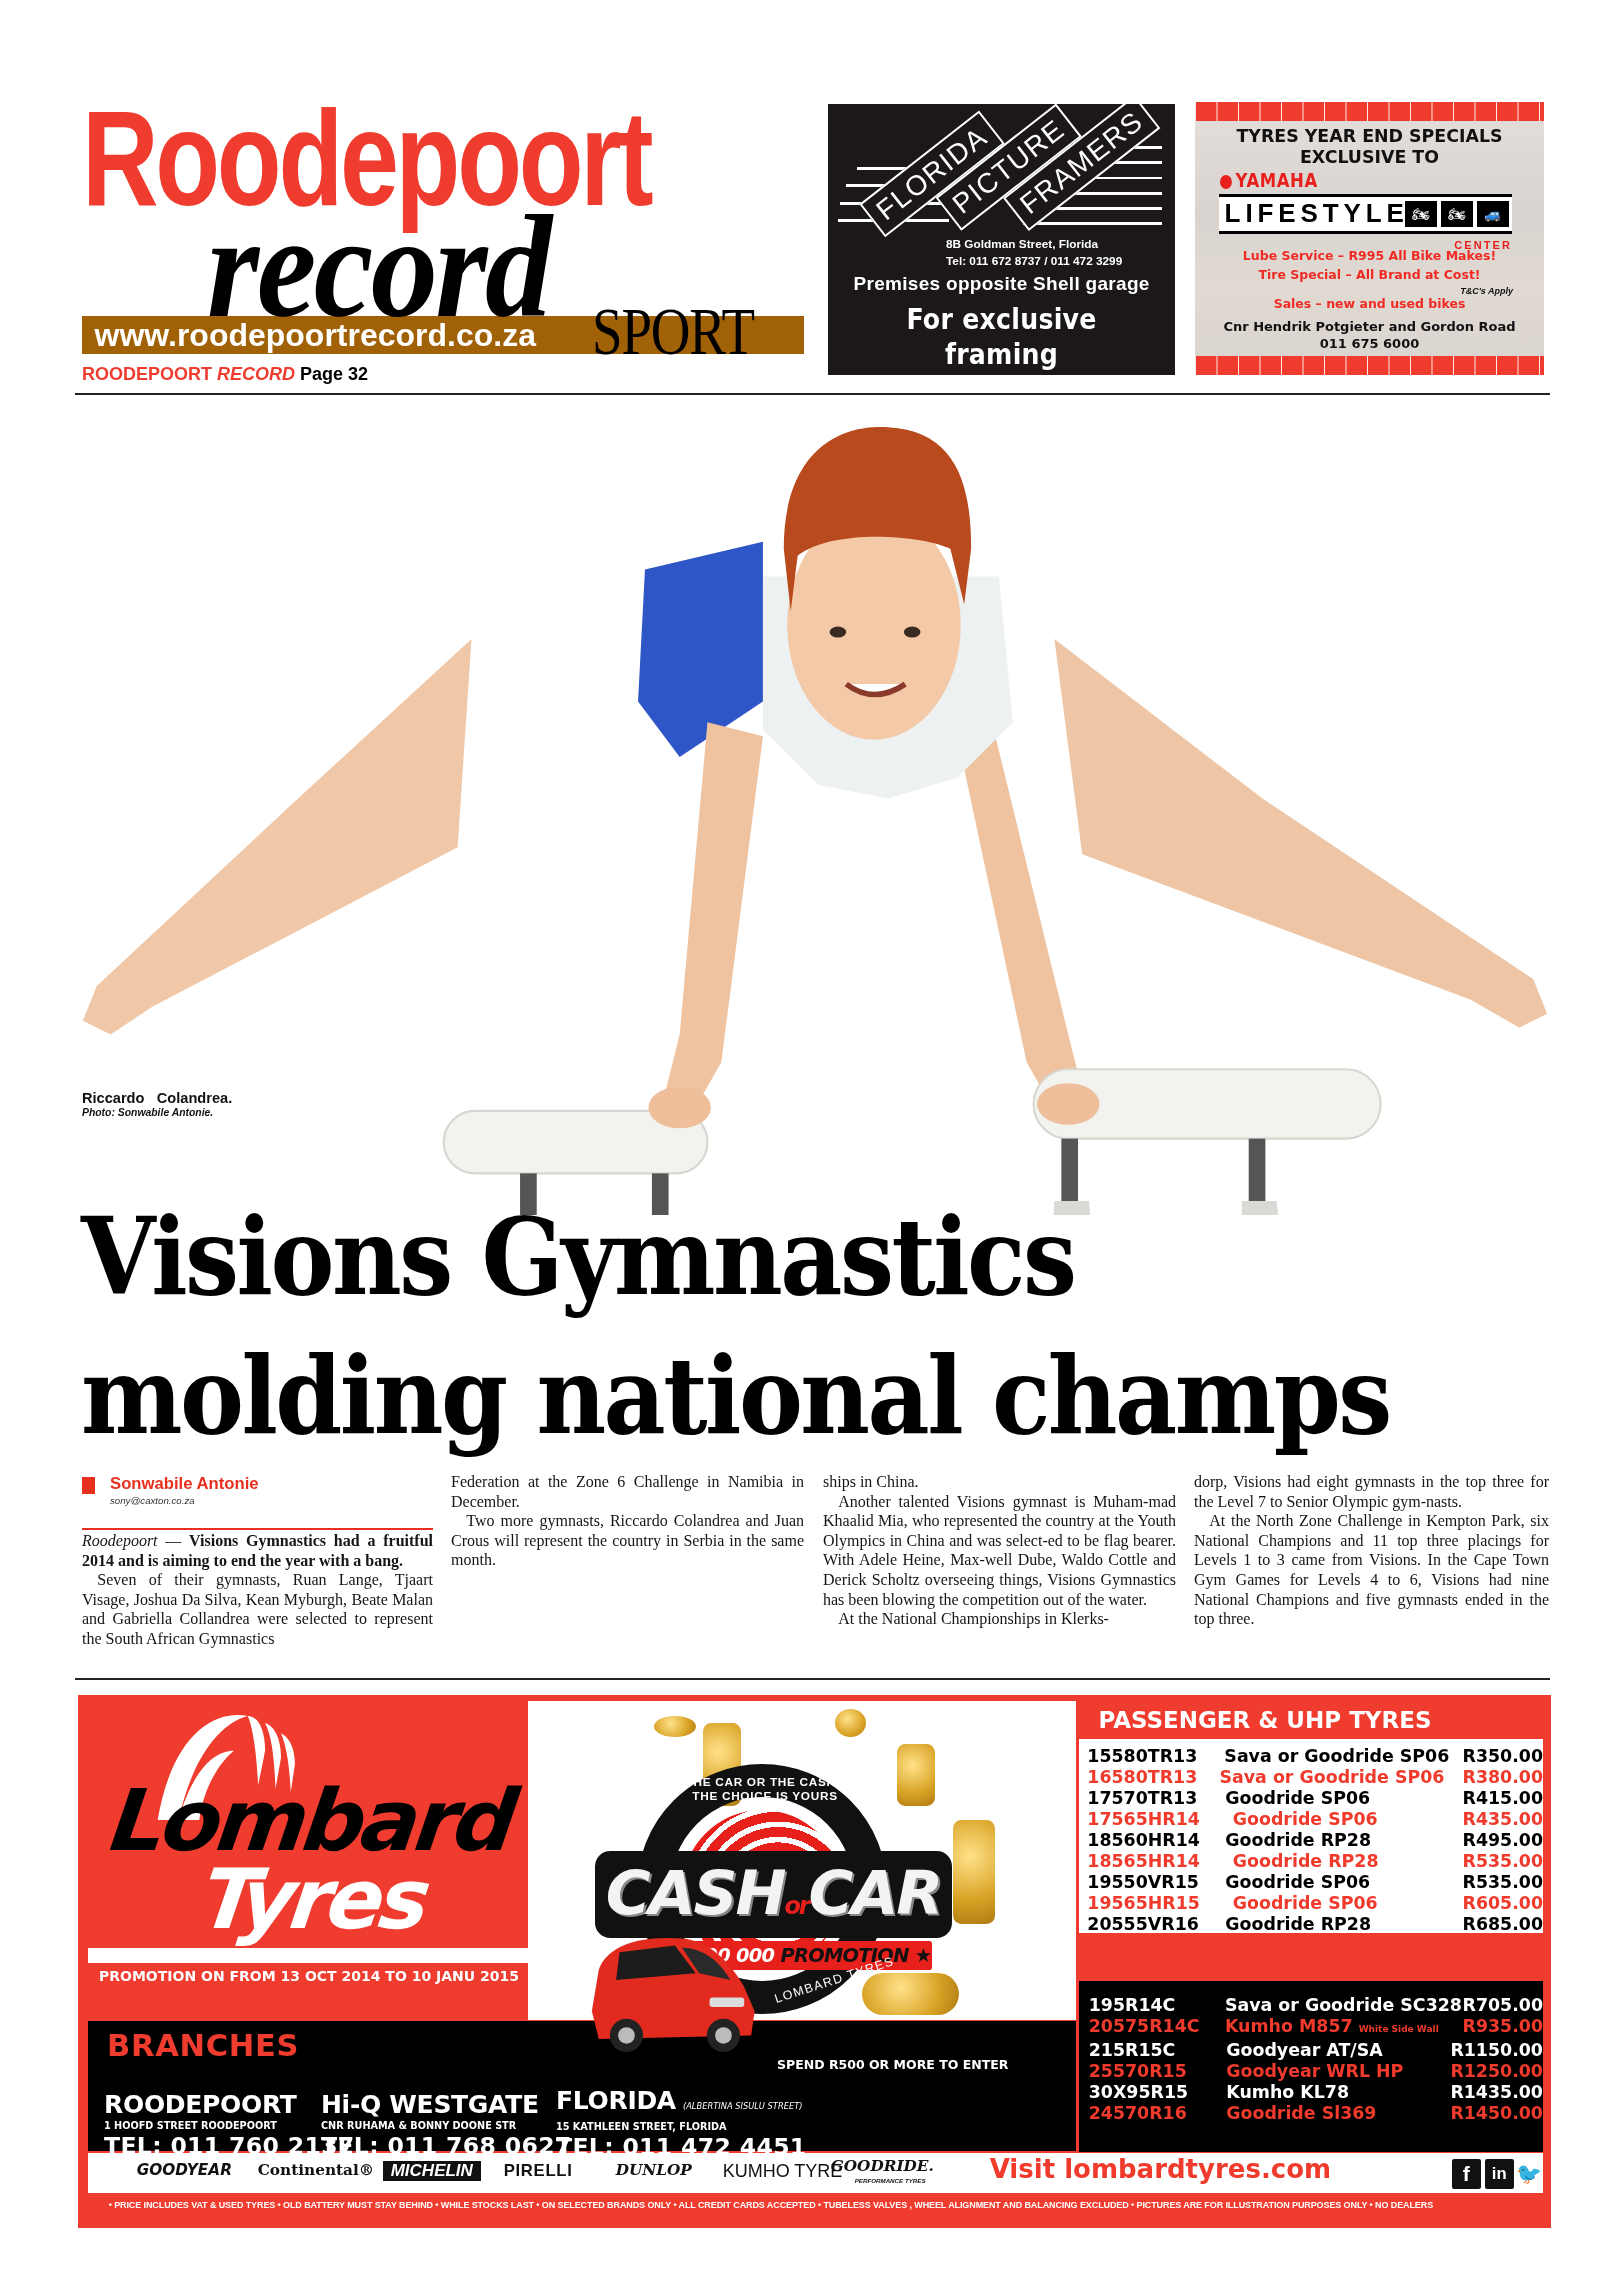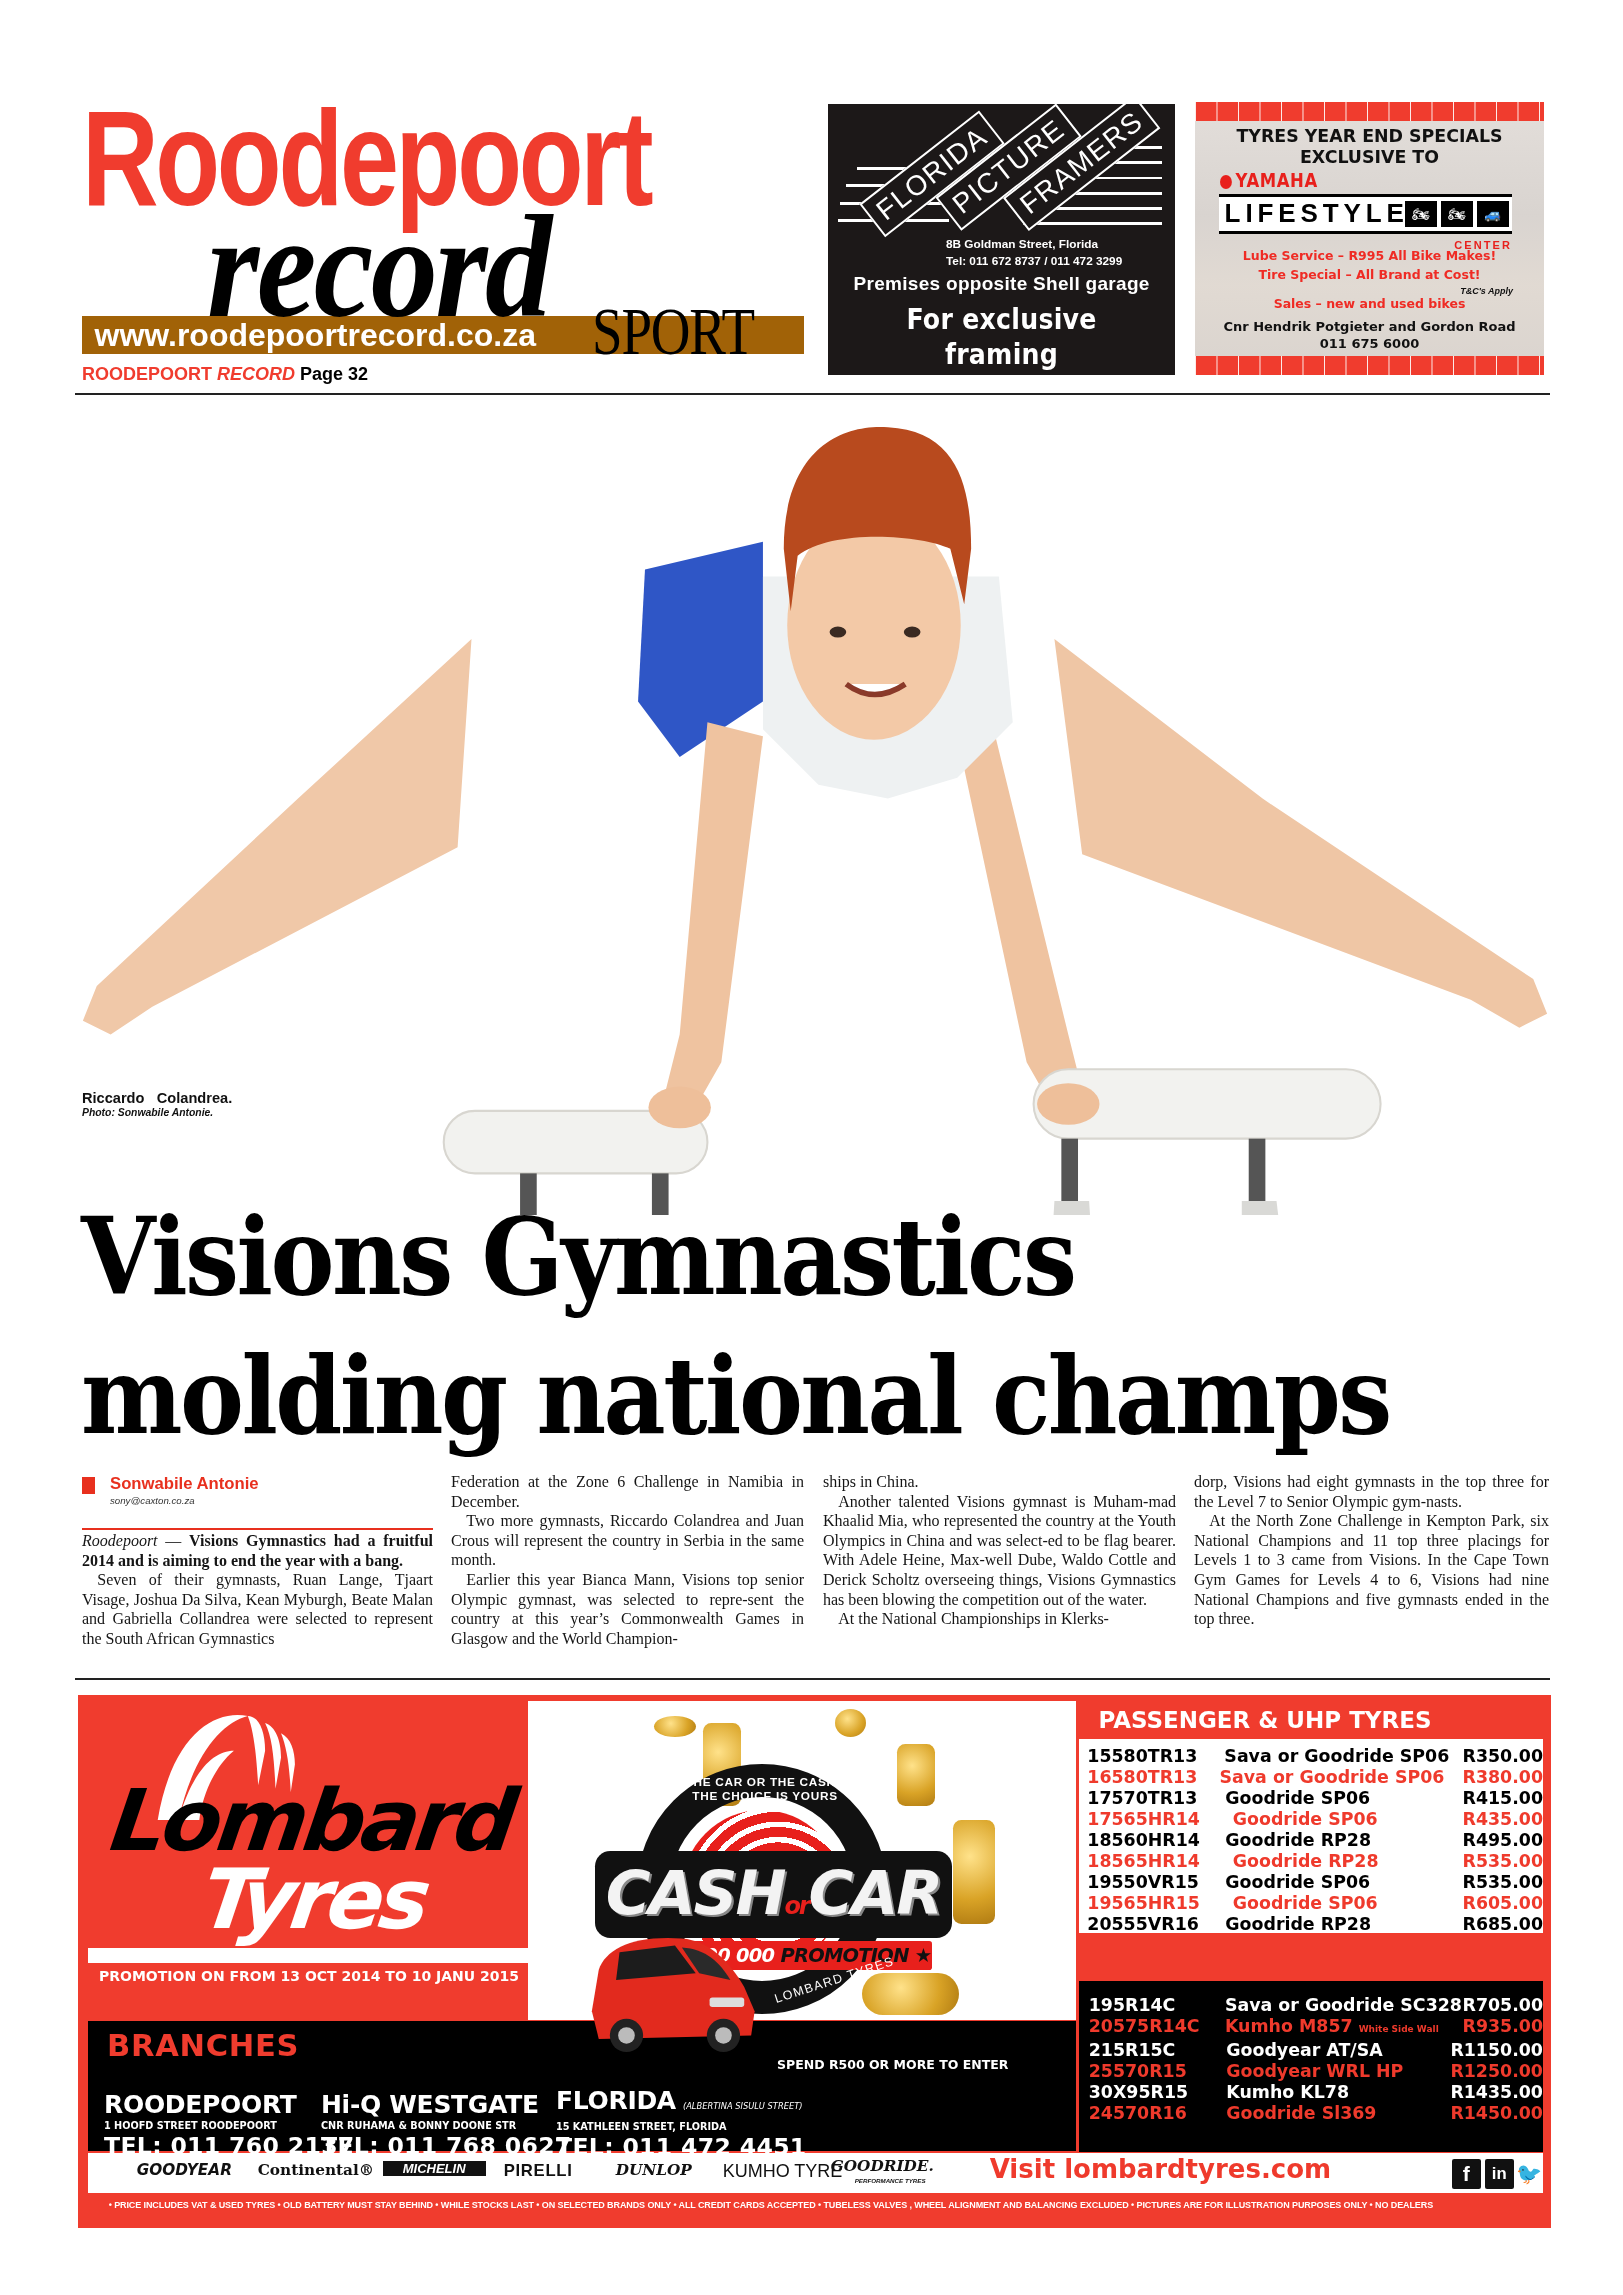--- a/index.html
+++ b/index.html
@@ -252,21 +252,20 @@
 </div>
 
 <div class="col col1">
   <p><span class="lead-place">Roodepoort</span><span> — </span><span class="lead-bold">Visions Gymnastics had a fruitful 2014 and is aiming to end the year with a bang.</span></p>
   <p class="indent">Seven of their gymnasts, Ruan Lange, Tjaart Visage, Joshua Da Silva, Kean Myburgh, Beate Malan and Gabriella Collandrea were selected to represent the South African Gymnastics</p>
 </div>
 
 <div class="col col2">
   <p>Federation at the Zone 6 Challenge in Namibia in December.</p>
   <p class="indent">Two more gymnasts, Riccardo Colandrea and Juan Crous will represent the country in Serbia in the same month.</p>
-  <p class="indent">Earlier this year Bianca Mann, Visions top senior Olympic gymnast, was selected to repre-sent the country at this year’s Commonwealth Games in Glasgow and the World Champion-</p>
 </div>
 
 <div class="col col3">
   <p>ships in China.</p>
   <p class="indent">Another talented Visions gymnast is Muham-mad Khaalid Mia, who represented the country at the Youth Olympics in China and was select-ed to be flag bearer. With Adele Heine, Max-well Dube, Waldo Cottle and Derick Scholtz overseeing things, Visions Gymnastics has been blowing the competition out of the water.</p>
   <p class="indent">At the National Championships in Klerks-</p>
 </div>
 
 <div class="col col4">
   <p>dorp, Visions had eight gymnasts in the top three for the Level 7 to Senior Olympic gym-nasts.</p>
@@ -416,21 +415,21 @@
     <div class="trow r">
         <span class="sz">24570R16</span>
         <span class="br">Goodride Sl369</span>
         <span class="pr">R1450.00</span>
       </div>
   </div>
 
   <div class="lb-brands">
     <span class="lb-brand" style="left:49px;font-style:italic;font-family:'DejaVu Sans',sans-serif;">GOODYEAR</span>
     <span class="lb-brand" style="left:170px;font-family:'DejaVu Serif',serif;">Continental®</span>
-    <span class="lb-brand" style="left:295px;background:#111;color:#fff;padding:0 20px;font-style:italic;font-size:13px;">MICHELIN</span>
+    <span class="lb-brand" style="left:295px;background:#111;color:#fff;padding:0 8px;font-style:italic;font-size:17px;">MICHELIN</span>
     <span class="lb-brand" style="left:416px;font-size:16.7px;letter-spacing:0.7px;">PIRELLI</span>
     <span class="lb-brand" style="left:528px;font-style:italic;font-family:'DejaVu Serif',serif;">DUNLOP</span>
     <span class="lb-brand" style="left:635px;font-weight:400;font-size:18px;">KUMHO TYRE</span>
     <span class="lb-brand" style="left:743px;top:4.2px;font-style:italic;font-family:'DejaVu Serif',serif;">GOODRIDE.</span>
     <span class="lb-brand" style="left:767px;top:23.6px;font-size:6.2px;font-style:italic;">PERFORMANCE TYRES</span>
     <span class="lb-visit">Visit lombardtyres.com</span>
     <span class="lb-social" style="left:1364px">f</span>
     <span class="lb-social" style="left:1397px;font-size:16.7px">in</span>
     <span class="lb-social tw" style="left:1427px">🐦</span>
   </div>

